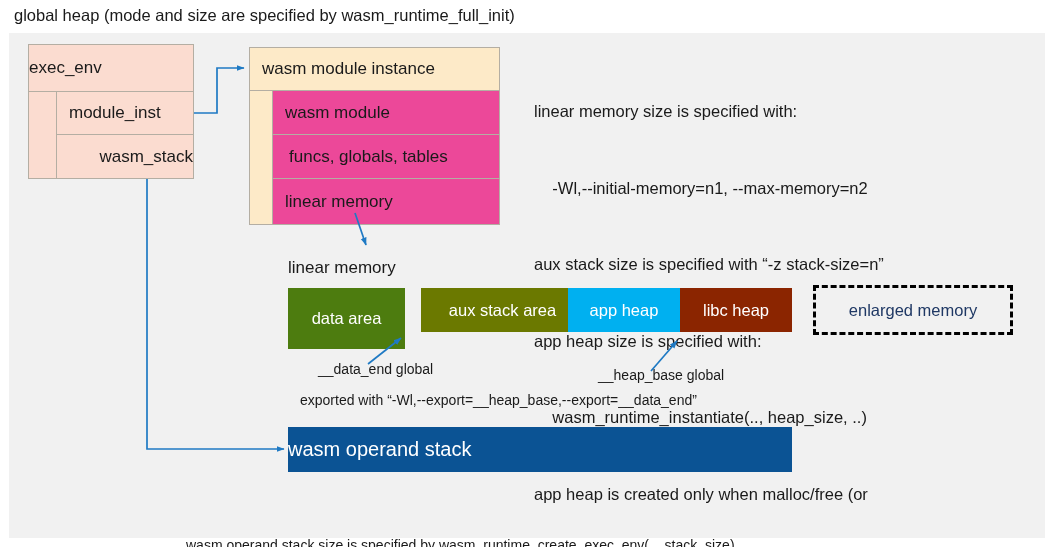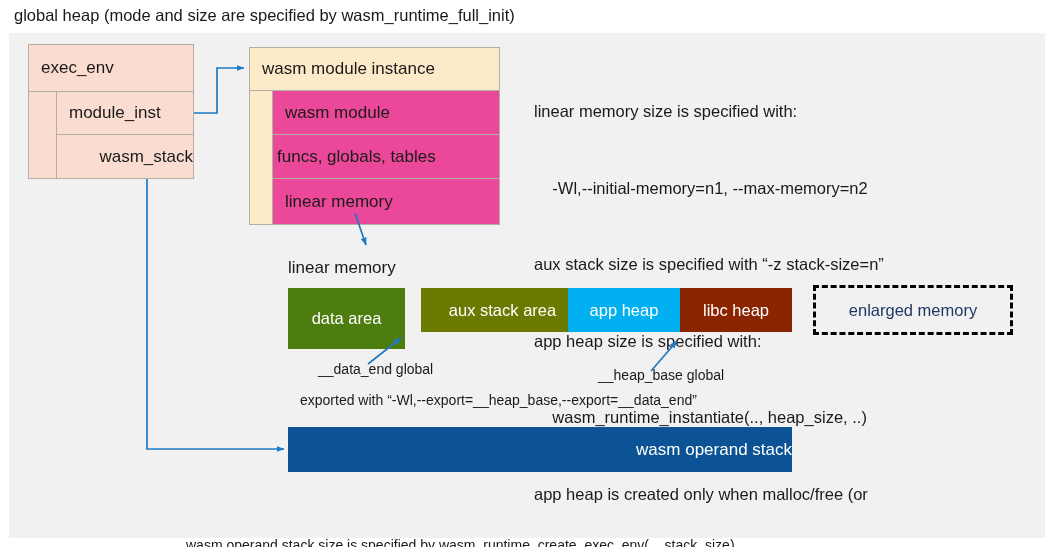--- a/index.html
+++ b/index.html
@@ -97,22 +97,22 @@
     border: 3px dashed #000000;
     background: #f1f1f1;
     color: #1f3864;
   }
 
   
   .opstack {
     position: absolute;
     display: flex;
     align-items: center;
-    justify-content: flex-end;
-    font-size: 17px;
+    justify-content: flex-start;
+    font-size: 20px;
     color: #ffffff;
     white-space: nowrap;
   }
 
   
   .caption {
     position: absolute;
     font-size: 14px;
     line-height: 25.5px;
     color: #1a1a1a;
@@ -131,39 +131,39 @@
 </style>
 </head>
 <body>
 
 <div id="stage">
 
   <div class="title">global heap (mode and size are specified by wasm_runtime_full_init)</div>
 
   <div class="panel"></div>
 
-  <div class="box pink-head cell" style="left:28px; top:44px; width:166px; height:48px; padding-left:12px;">
+  <div class="box pink-head cell" style="left:28px; top:44px; width:166px; height:48px; padding-left:0;">
     <span>exec_env</span>
   </div>
   <div class="box pink" style="left:28px; top:91px; width:166px; height:88px;"></div>
   <div class="cell pink-row" style="left:56px; top:91px; width:138px; height:44px; padding-left:12px;">
     <span>module_inst</span>
   </div>
   <div class="cell pink-row" style="left:56px; top:134px; width:138px; height:45px; padding-left:12px;justify-content:flex-end;">
     <span>wasm_stack</span>
   </div>
 
   <div class="box cream-head cell" style="left:249px; top:47px; width:251px; height:44px; padding-left:12px;">
     <span>wasm module instance</span>
   </div>
   <div class="box cream" style="left:249px; top:90px; width:251px; height:135px;"></div>
   <div class="cell cream-row" style="left:272px; top:90px; width:228px; height:45px; padding-left:12px;">
     <span>wasm module</span>
   </div>
-  <div class="cell cream-row" style="left:272px; top:134px; width:228px; height:45px; padding-left:4px;">
+  <div class="cell cream-row" style="left:272px; top:134px; width:228px; height:45px; padding-left:16px;">
     <span>funcs, globals, tables</span>
   </div>
   <div class="cell cream-row" style="left:272px; top:178px; width:228px; height:47px; padding-left:12px;">
     <span>linear memory</span>
   </div>
 
   <div class="note" style="left:534px; top:48px;">
     <div>linear memory size is specified with:</div>
     <div>    -Wl,--initial-memory=n1, --max-memory=n2</div>
     <div>aux stack size is specified with “-z stack-size=n”</div>

